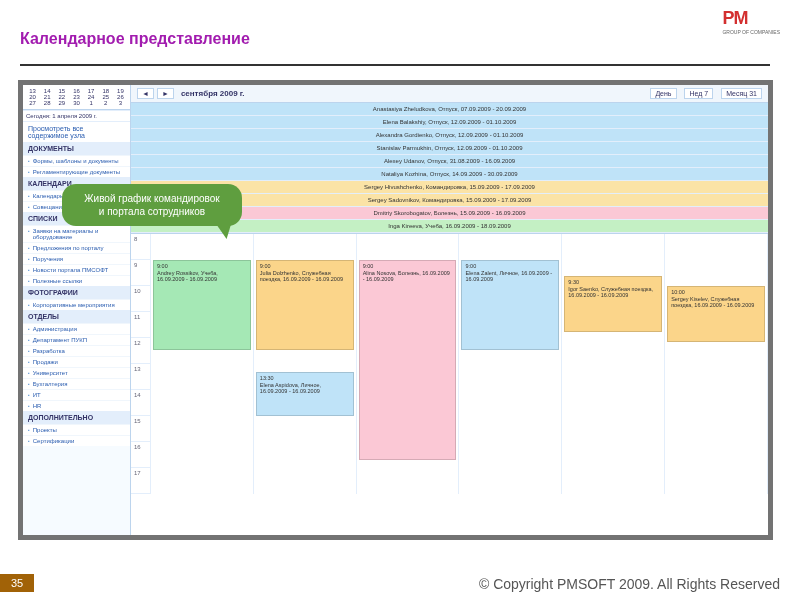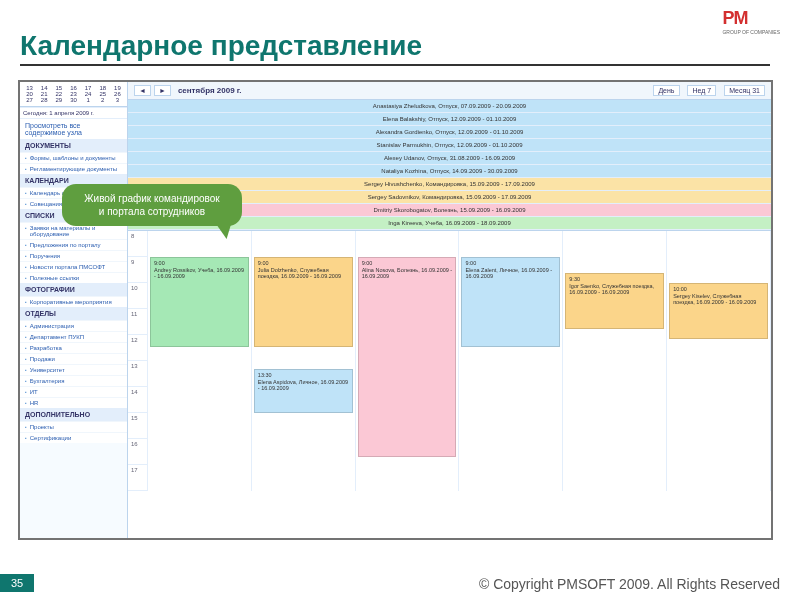--- a/index.html
+++ b/index.html
@@ -1,22 +1,22 @@
 <!DOCTYPE html>
 <html><head>
 <meta charset="utf-8">
 <style>
 * { box-sizing: border-box; margin: 0; padding: 0; }
 body { font-family: Arial, sans-serif; width: 800px; height: 600px; background: #fff; position: relative; overflow: hidden; }
 .slide { width: 800px; height: 600px; position: relative; }
 .logo { position: absolute; top: 8px; right: 20px; font-weight: bold; color: #d32f2f; font-size: 18px; letter-spacing: -1px; margin-left: 21px; }
 .logo-sub { font-size: 5px; color: #666; display: block; letter-spacing: 0; font-weight: normal; }
-.title { position: absolute; top: 30px; left: 20px; font-size: 28px; font-weight: bold; color: #0f766e; }
+.title { position: absolute; top: 30px; left: 20px; font-size: 16px; font-weight: bold; color: #a21caf; }
 .title-rule { position: absolute; top: 64px; left: 20px; width: 750px; border-top: 2px solid #333; }
-.app { position: absolute; top: 80px; left: 18px; width: 755px; height: 460px; border: 2px solid #737373; background: #3b82f6; font-size: 7px; }
+.app { position: absolute; top: 80px; left: 18px; width: 755px; height: 460px; border: 5px solid #737373; background: #3b82f6; font-size: 7px; }
 .sidebar { position: absolute; left: 0; top: 0; width: 108px; height: 100%; border-right: 1px solid #bcd4ed; background: #f6fbff; overflow: hidden; }
 .mini-cal { padding: 3px; border-bottom: 1px solid #bcd4ed; background: #fff; }
 .mini-cal-row { display: flex; justify-content: space-between; }
 .mini-cal-cell { width: 13px; text-align: center; font-size: 6px; color: #336; }
 .today { font-size: 6px; color: #336; padding: 2px 3px; background: #fff; border-top: 1px solid #e3eefb; }
 .side-link { display: block; padding: 3px 5px; font-size: 7px; color: #2a5db0; text-decoration: none; background: #fff; border-top: 1px solid #e3eefb; }
 .side-head { padding: 3px 5px; font-size: 7px; font-weight: bold; color: #336; background: #e3eefb; }
 .side-item { display: flex; padding: 2px 5px; font-size: 6px; color: #2a5db0; background: #fff; border-top: 1px solid #f0f6fc; }
 .side-item::before { content: "▪"; color: #6ca0d9; margin-right: 3px; font-size: 5px; }
 .main { position: absolute; left: 108px; top: 0; right: 0; height: 100%; background: #fff; }
@@ -40,21 +40,21 @@
 .event { position: absolute; font-size: 5.5px; padding: 2px 3px; border: 1px solid rgba(0,0,0,0.15); overflow: hidden; line-height: 1.2; }
 .ev-green { background: #a5e8b5; }
 .ev-orange { background: #fbd58a; }
 .ev-pink { background: #fbc8d5; }
 .ev-blue { background: #bfe3f8; }
 .ev-time { font-size: 5.5px; color: #333; }
 .ev-text { font-size: 5.5px; color: #333; }
 .callout { position: absolute; top: 184px; left: 62px; z-index: 10; border-radius: 21px; }
 .bubble { background: #5f9e3f; color: #fff; padding: 8px 12px; border-radius: 14px; font-size: 10px; line-height: 1.3; width: 180px; text-align: center; }
 .bubble-tail2 { position: absolute; left: 152px; bottom: -13px; width: 18px; height: 18px; background: #5f9e3f; clip-path: polygon(0 0, 100% 0, 70% 100%); }
-.page-num { position: absolute; bottom: 8px; left: 0; width: 34px; height: 18px; background: #0f766e; color: #fff; font-size: 11px; display: flex; align-items: center; justify-content: center; }
+.page-num { position: absolute; bottom: 8px; left: 0; width: 34px; height: 18px; background: #a16207; color: #fff; font-size: 11px; display: flex; align-items: center; justify-content: center; }
 .copyright { position: absolute; bottom: 8px; right: 20px; font-size: 14px; color: #555; }
 </style>
 </head>
 <body>
 
 <div class="slide">
   <div class="logo">
     <span>PM</span><span class="logo-sub">GROUP OF COMPANIES</span>
   </div>
   <div class="title">Календарное представление</div>

